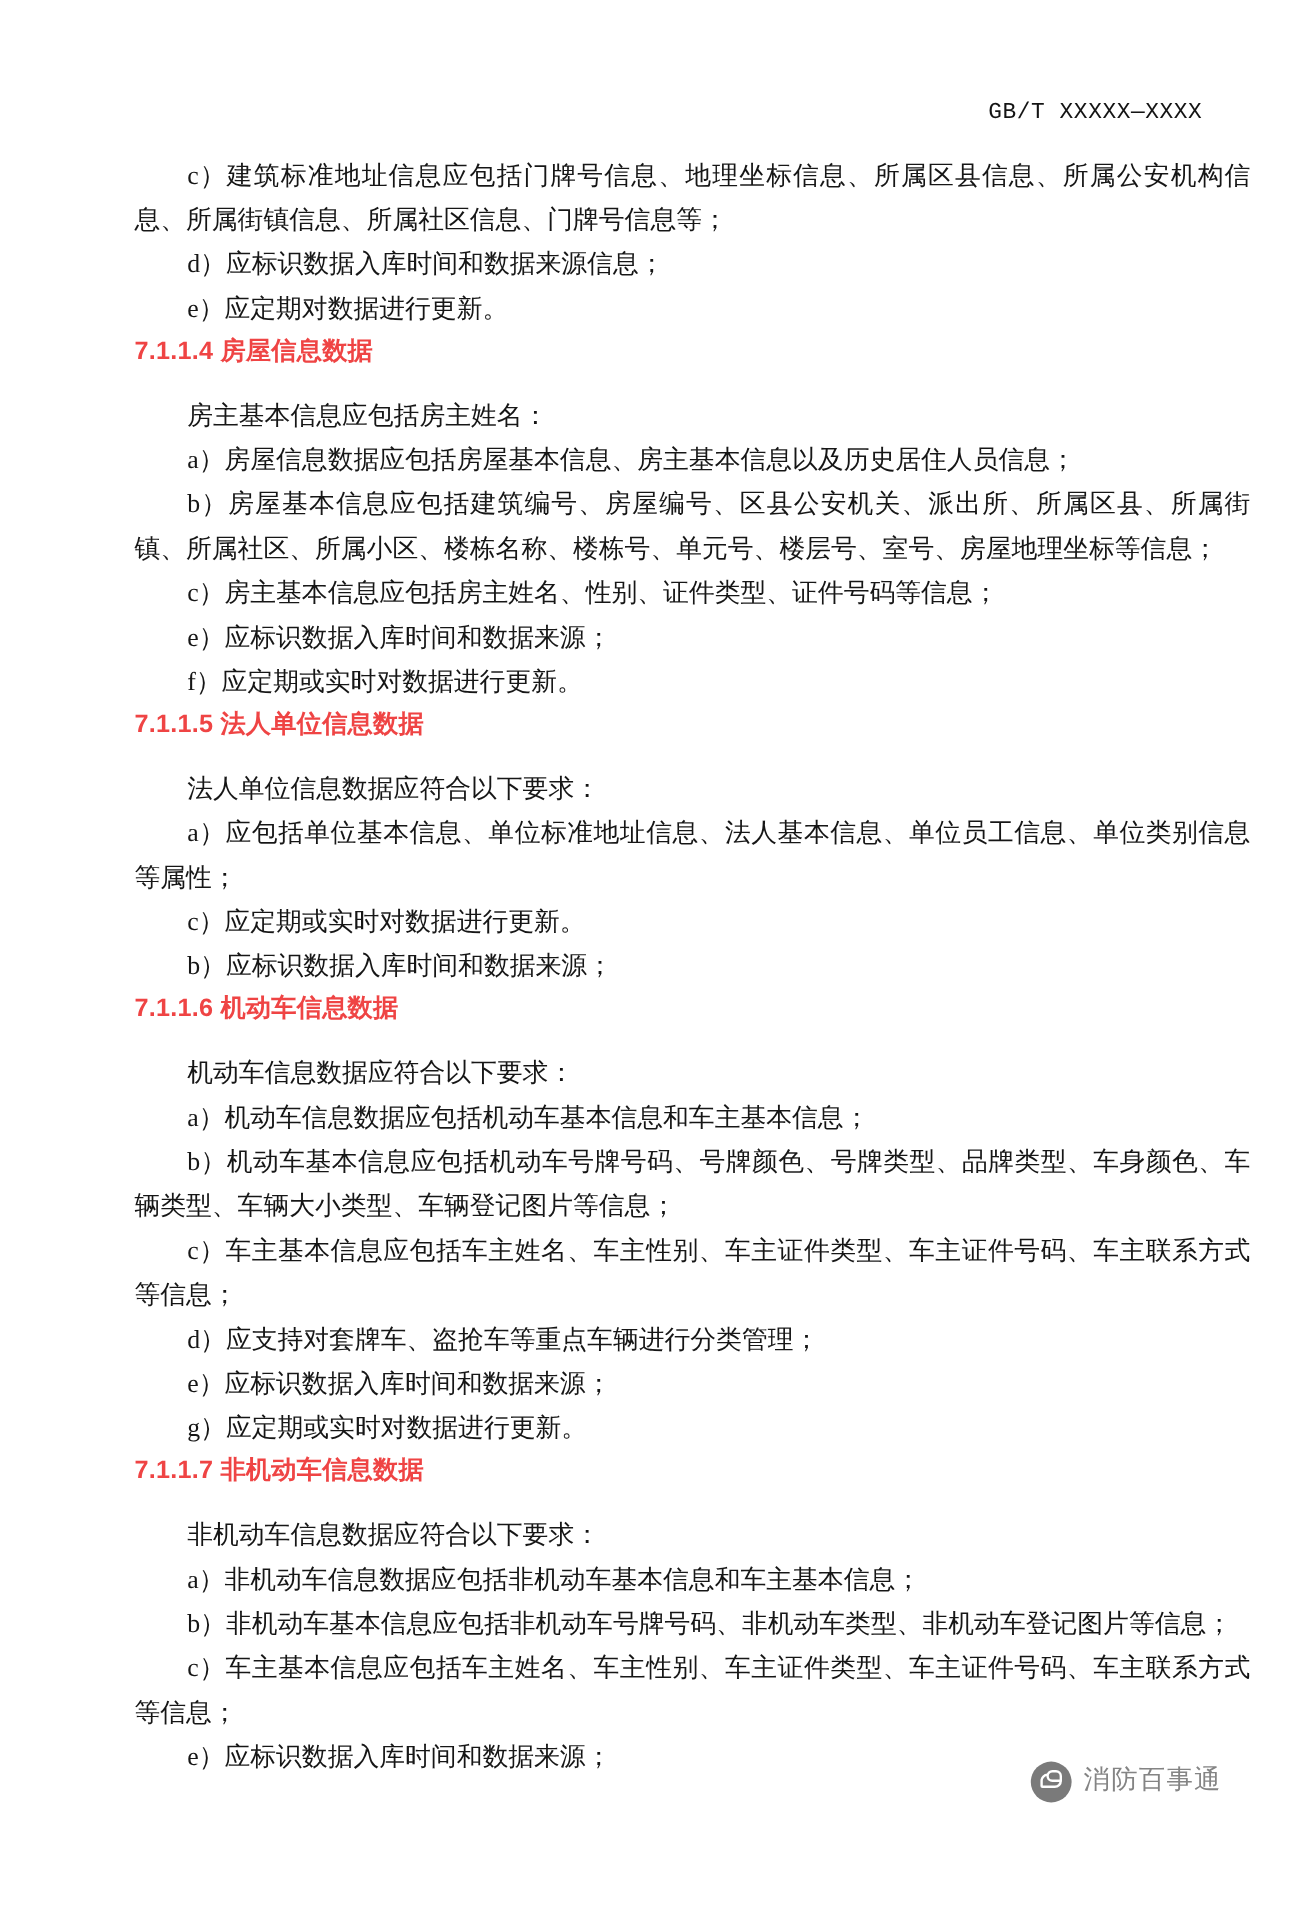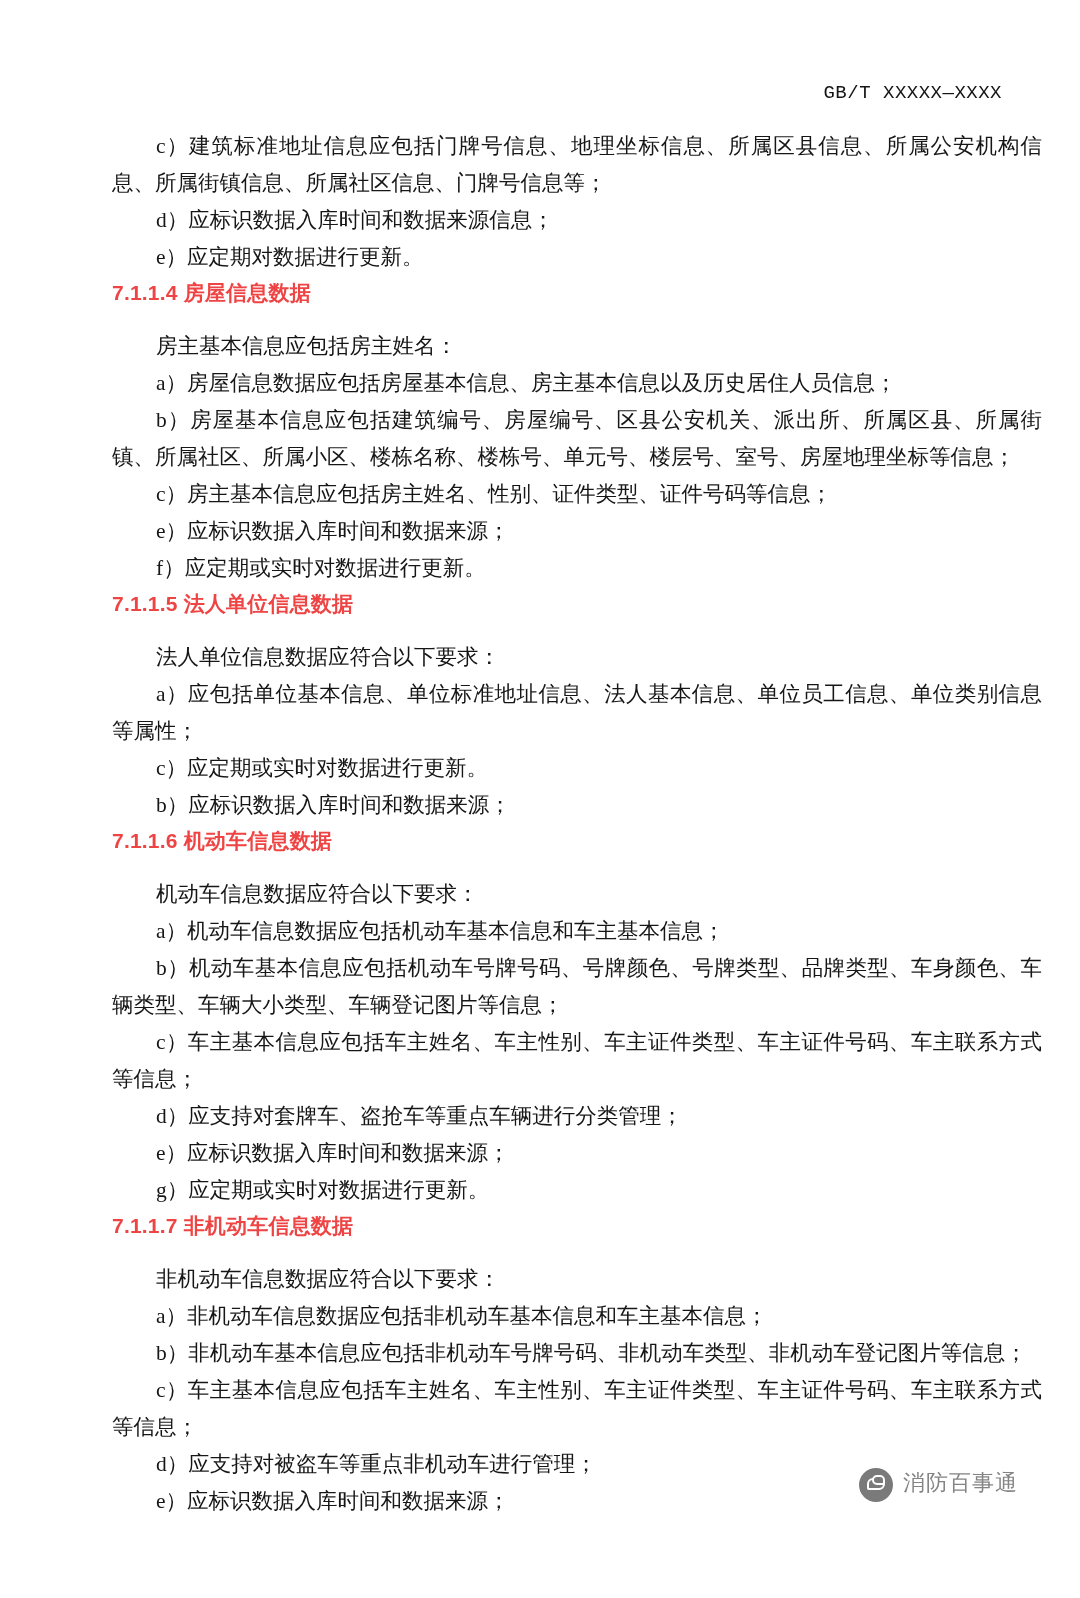--- a/index.html
+++ b/index.html
@@ -161,21 +161,20 @@
     <p class="ind">g）应定期或实时对数据进行更新。</p>
 
     <h3 class="clause gap-before-head">
       <span>7.1.1.7</span>
       <span>非机动车信息数据</span>
     </h3>
     <p class="ind gap-after-head">非机动车信息数据应符合以下要求：</p>
     <p class="ind">a）非机动车信息数据应包括非机动车基本信息和车主基本信息；</p>
     <p class="ind">b）非机动车基本信息应包括非机动车号牌号码、非机动车类型、非机动车登记图片等信息；</p>
     <p class="ind">c）车主基本信息应包括车主姓名、车主性别、车主证件类型、车主证件号码、车主联系方式等信息；</p>
-    <p class="ind">d）应支持对被盗车等重点非机动车进行管理；</p>
     <p class="ind">e）应标识数据入库时间和数据来源；</p>
 
   </div>
 
   <div class="watermark">
     <span class="wm-logo"></span>
     <span class="wm-text">消防百事通</span>
   </div>
 
 </div>

